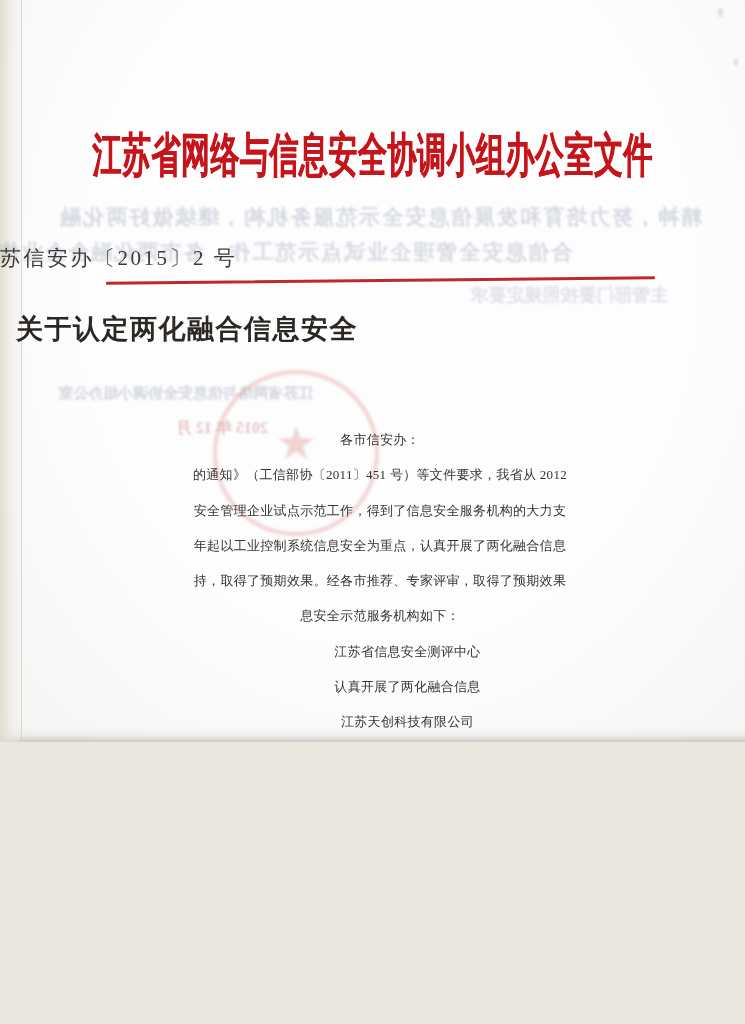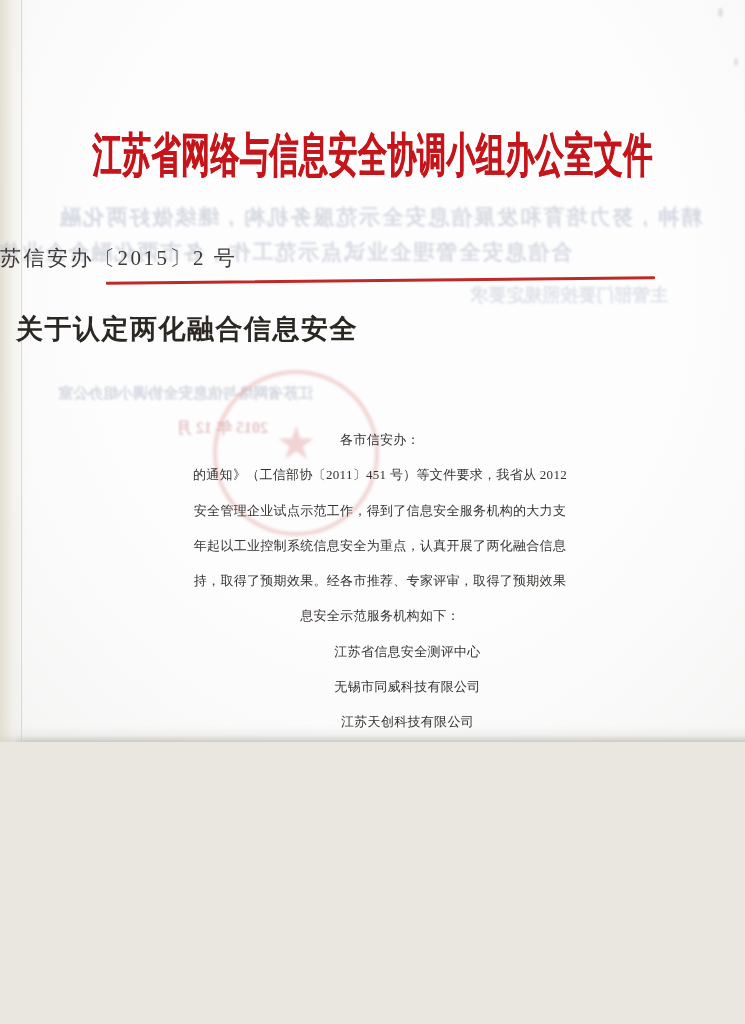--- a/index.html
+++ b/index.html
@@ -141,19 +141,19 @@
   </div>
 
   <div class="doc-body">
     <div>各市信安办：</div>
     <div>的通知》（工信部协〔2011〕451 号）等文件要求，我省从 2012</div>
     <div>安全管理企业试点示范工作，得到了信息安全服务机构的大力支</div>
     <div>年起以工业控制系统信息安全为重点，认真开展了两化融合信息</div>
     <div>持，取得了预期效果。经各市推荐、专家评审，取得了预期效果</div>
     <div>息安全示范服务机构如下：</div>
     <div class="org">江苏省信息安全测评中心</div>
-    <div class="org">无锡市同威科技有限公司</div>
+    <div class="org">认真开展了两化融合信息</div>
     <div class="org">江苏天创科技有限公司</div>
   </div>
 
   <div class="page-number">—1—</div>
 
 </div>
 
 </body></html>

